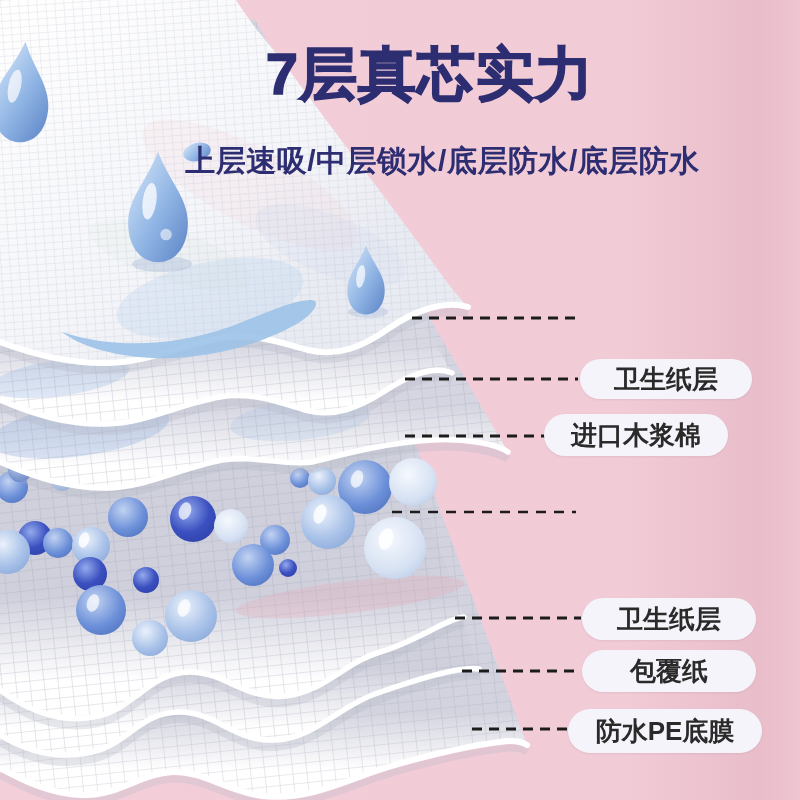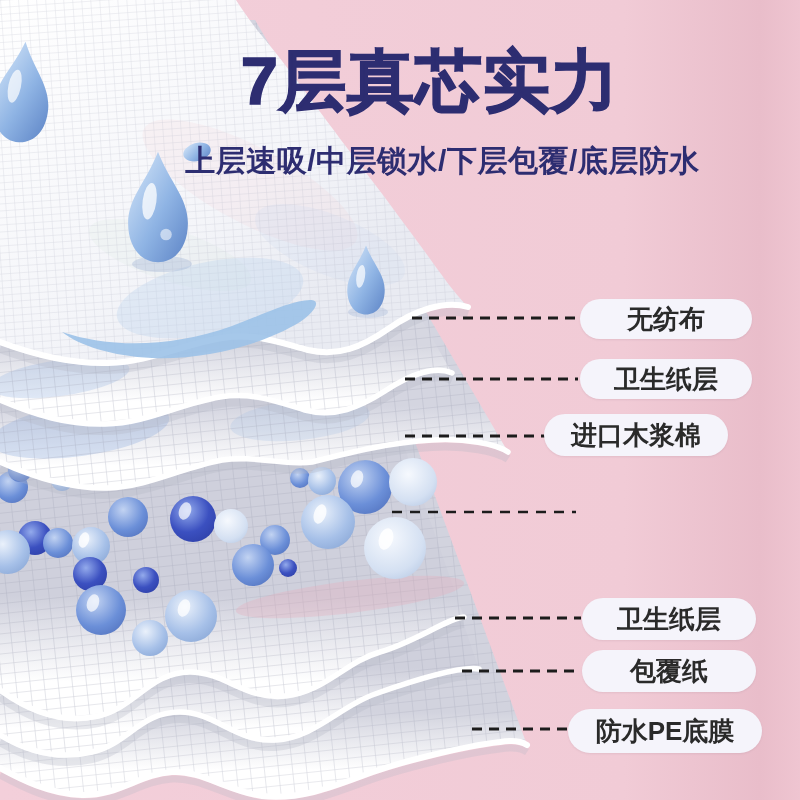--- a/index.html
+++ b/index.html
@@ -4,21 +4,21 @@
 <style>
   html,body{margin:0;padding:0;}
   body{font-family:"Liberation Sans",sans-serif;background:#888;}
   .canvas{
     position:relative;width:800px;height:800px;overflow:hidden;
     background:linear-gradient(90deg,#f3cfda 0%,#f1cbd6 78%,#e9bdca 95%,#efc5d1 100%);
   }
   .canvas svg.illu{position:absolute;left:0;top:0;}
   .title{
     position:absolute;left:60px;right:0;top:36px;text-align:center;
-    font-size:67px;font-weight:900;color:#2d2d71;letter-spacing:1px;
+    font-size:58px;font-weight:900;color:#2d2d71;letter-spacing:1px;
     -webkit-text-stroke:1.5px #2d2d71;white-space:nowrap;
   }
   .subtitle{
     position:absolute;left:85px;right:0;top:141px;text-align:center;
     font-size:30px;font-weight:800;color:#2d2d71;letter-spacing:.5px;white-space:nowrap;
   }
   .pill{
     position:absolute;display:flex;align-items:center;justify-content:center;
     background:#f5f4fb;border-radius:24px;box-shadow:0 1px 2px rgba(120,90,110,.12);
     font-size:26px;font-weight:700;color:#2a2a2a;white-space:nowrap;
@@ -222,25 +222,22 @@
       <line x1="405" y1="379" x2="578" y2="379" stroke-dasharray="10 7"></line>
       <line x1="405" y1="436" x2="576" y2="436" stroke-dasharray="10 7"></line>
       <line x1="392" y1="512" x2="576" y2="512" stroke-dasharray="10 8" stroke-width="2.4"></line>
       <line x1="455" y1="618" x2="581" y2="618" stroke-dasharray="10 7"></line>
       <line x1="462" y1="671" x2="581" y2="671" stroke-dasharray="10 7"></line>
       <line x1="472" y1="729" x2="567" y2="729" stroke-dasharray="10 7"></line>
     </g>
   </svg>
 
   <div class="title">7层真芯实力</div>
-  <div class="subtitle">上层速吸/中层锁水/下层包覆/底层防水</div>
-
-  <div class="pill p1">
-    <span>无纺布</span>
-  </div>
+  <div class="subtitle">上层速吸/中层锁水/底层防水/底层防水</div>
+
   <div class="pill p2">
     <span>卫生纸层</span>
   </div>
   <div class="pill p3">
     <span>进口木浆棉</span>
   </div>
   <div class="pill p5">
     <span>卫生纸层</span>
   </div>
   <div class="pill p7">

